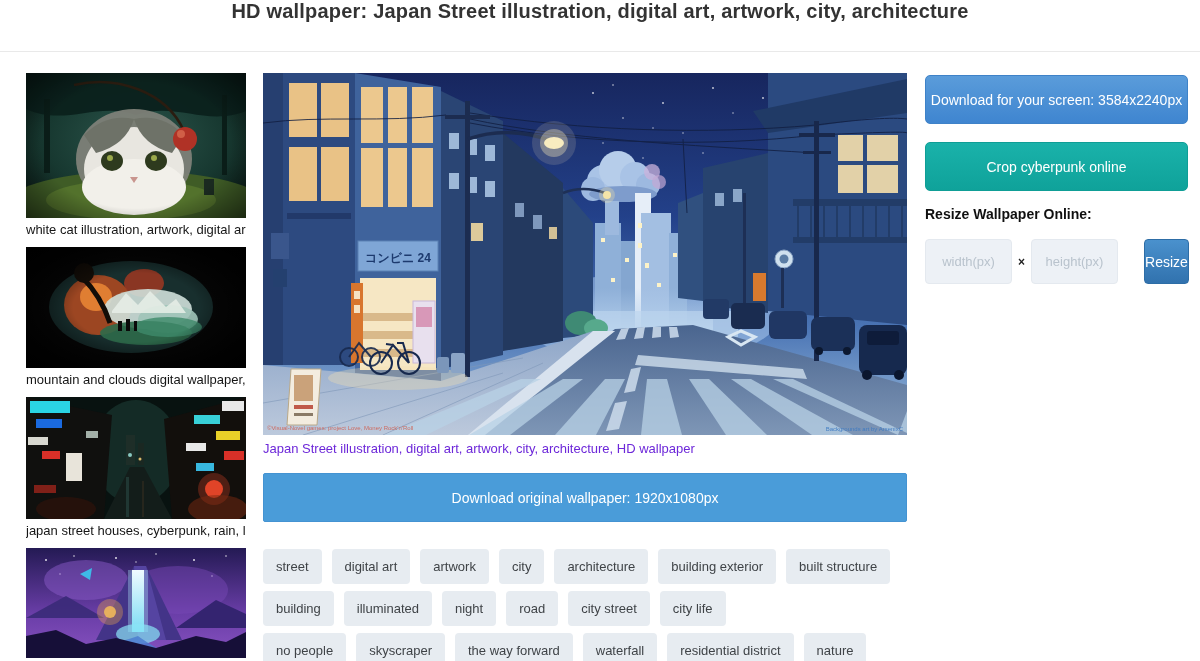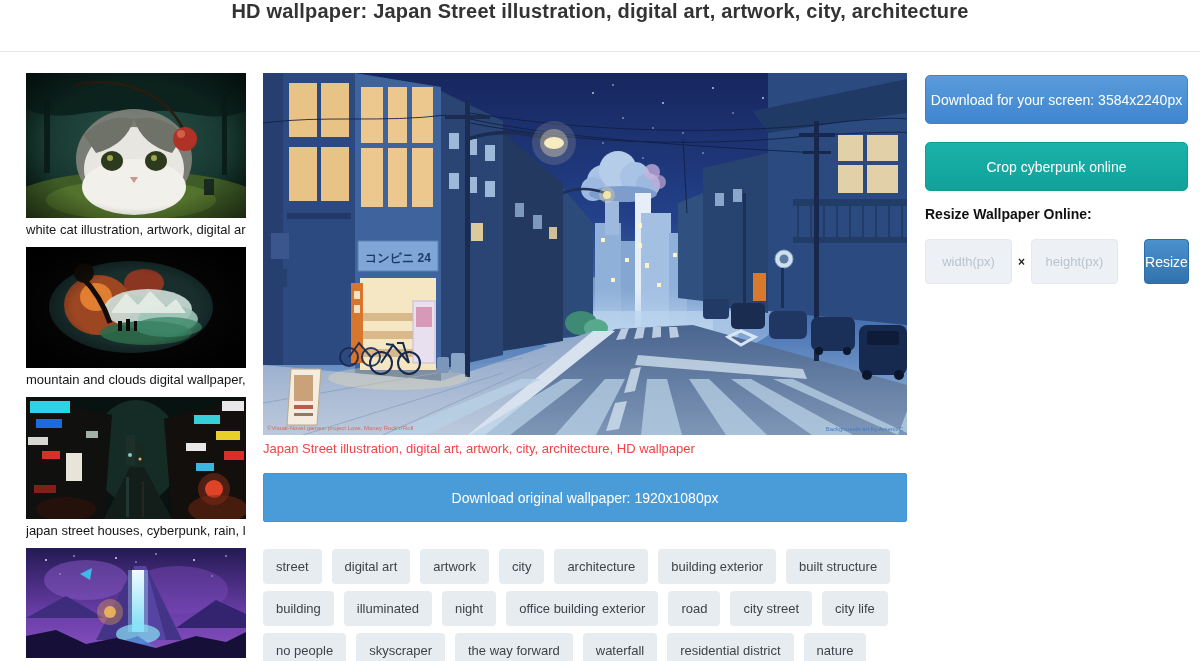--- a/index.html
+++ b/index.html
@@ -15,21 +15,21 @@
   
   .thumbs { width:220px; flex:none; }
   .thumb-block { cursor:pointer; }
   .thumb-block svg { display:block; width:220px; }
   .thumb-caption { font-size:13px; color:#151515; margin:4px 0 10px 0;
                    white-space:nowrap; overflow:hidden; }
 
   
   .main { width:644px; margin-left:17px; flex:none; }
   .main-image svg { display:block; width:644px; height:362px; }
-  .main-caption { font-size:13px; color:#ef4444; margin-top:6px; }
+  .main-caption { font-size:13px; color:#6d28d9; margin-top:6px; }
   .dl-original { display:block; width:100%; height:49px; margin-top:17px;
                  background:#4a9cd9; border:1px solid #4493d2; border-radius:2px;
                  color:#fff; font-size:14px; cursor:pointer; font-family:inherit; }
   .tags { margin-top:27px; }
   .tag-row { display:flex; gap:10px; margin-bottom:7px; }
   .tag { background:#e7ecf1; border:none; border-radius:4px; color:#3f4347;
          font-size:13px; height:35px; line-height:35px; padding:0 13px;
          cursor:pointer; white-space:nowrap; font-family:inherit; }
 
   
@@ -477,21 +477,20 @@
           <button class="tag">artwork</button>
           <button class="tag">city</button>
           <button class="tag">architecture</button>
           <button class="tag">building exterior</button>
           <button class="tag">built structure</button>
         </div>
         <div class="tag-row">
           <button class="tag">building</button>
           <button class="tag">illuminated</button>
           <button class="tag">night</button>
-          <button class="tag">office building exterior</button>
           <button class="tag">road</button>
           <button class="tag">city street</button>
           <button class="tag">city life</button>
         </div>
         <div class="tag-row">
           <button class="tag">no people</button>
           <button class="tag">skyscraper</button>
           <button class="tag">the way forward</button>
           <button class="tag">waterfall</button>
           <button class="tag">residential district</button>

